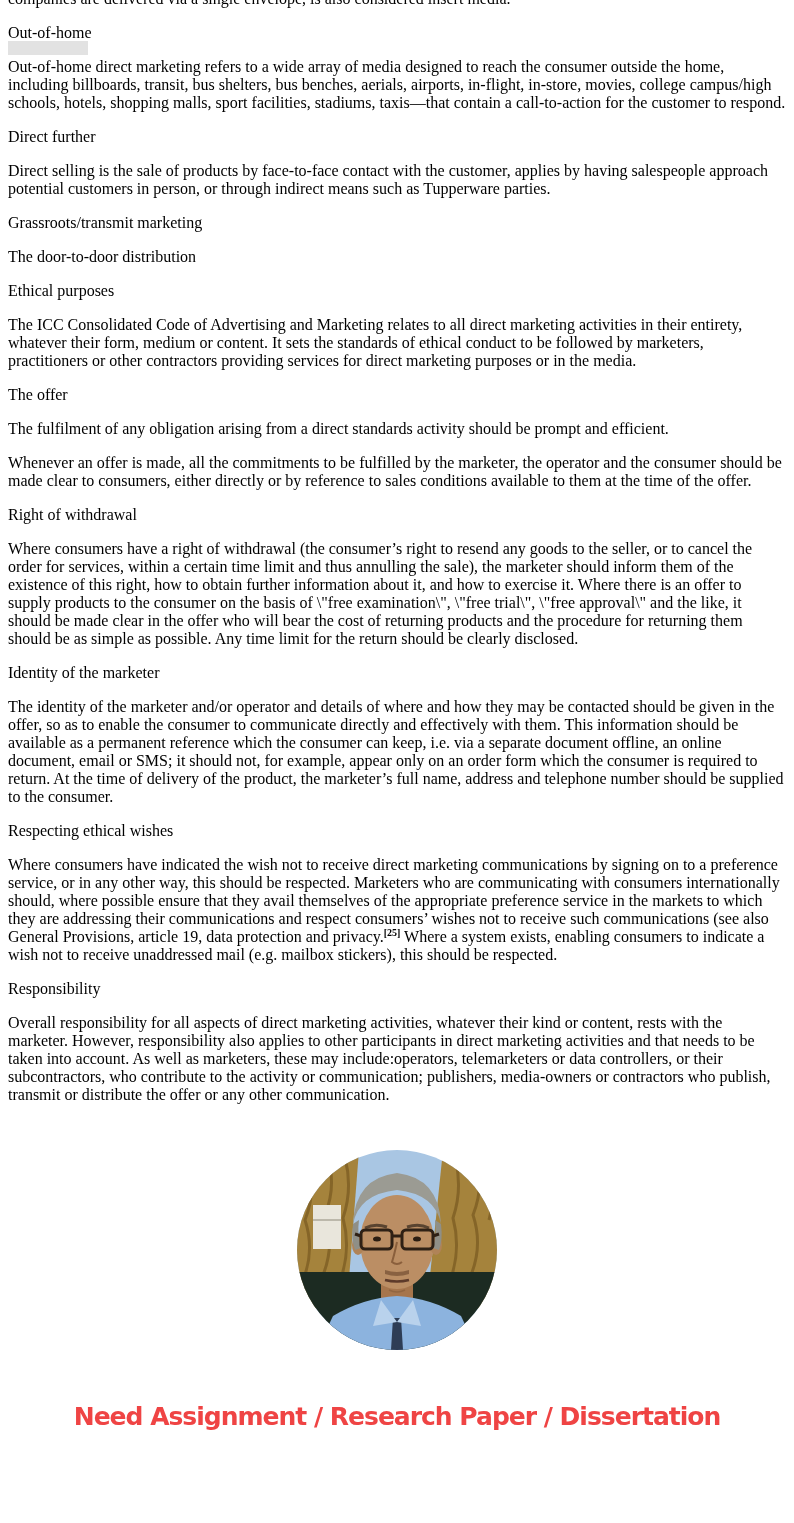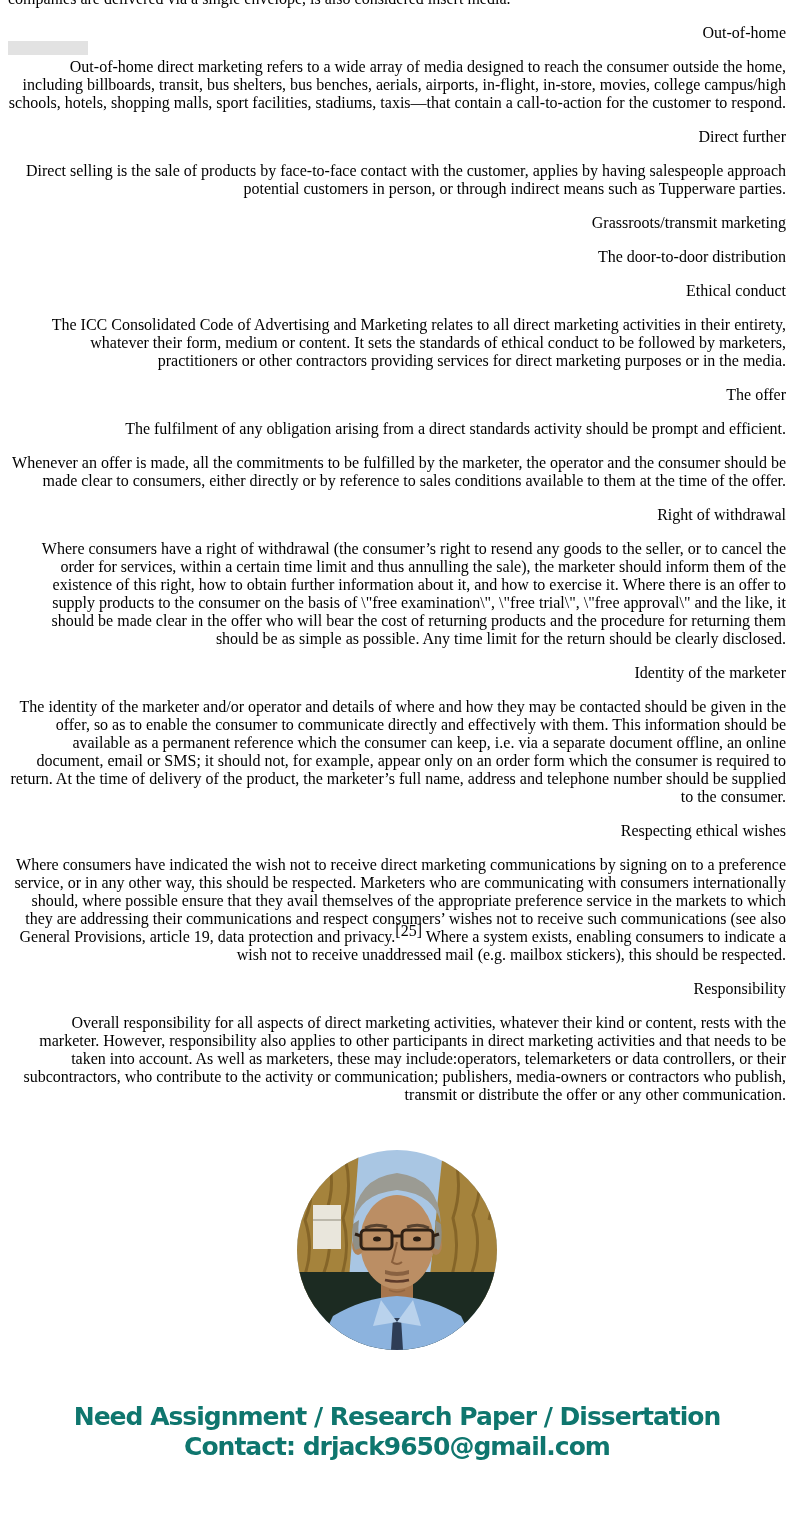--- a/index.html
+++ b/index.html
@@ -8,79 +8,79 @@
     padding: 0 8px 28px 8px;
     width: 778px;
     font-family: "Liberation Serif", serif;
     font-size: 16px;
     color: #000000;
     position: relative;
   }
   .para {
     margin: 16px 0;
     line-height: 18px;
-    text-align: right;
   }
   .clipped-para {
     margin-top: -10px;
     margin-bottom: 16px;
     line-height: 18px;
     white-space: nowrap;
     overflow: hidden;
   }
   .image-placeholder {
     position: absolute;
     left: 8px;
     top: 41px;
     width: 80px;
     height: 14px;
     background: #e2e2e2;
   }
   sup.footnote {
-    font-size: 16px;
+    font-size: 10px;
     line-height: 0;
     vertical-align: super;
+    font-weight: bold;
   }
   .avatar-wrap {
     margin-top: 46px;
     text-align: center;
     line-height: 0;
   }
   .avatar-wrap svg {
     width: 200px;
     height: 200px;
   }
   .footer {
     margin-top: 52px;
     text-align: center;
     font-family: "DejaVu Sans", sans-serif;
     font-weight: bold;
     font-size: 25px;
     letter-spacing: -1px;
     line-height: 30px;
-    color: #0f766e;
+    color: #ef4444;
   }
   .footer div { white-space: nowrap; }
 </style>
 </head>
 <body>
 
 <div class="image-placeholder"></div>
 
 <p class="clipped-para">companies are delivered via a single envelope, is also considered insert media.</p>
 
 <p class="para">Out-of-home</p>
 <p class="para">Out-of-home direct marketing refers to a wide array of media designed to reach the consumer outside the home, including billboards, transit, bus shelters, bus benches, aerials, airports, in-flight, in-store, movies, college campus/high schools, hotels, shopping malls, sport facilities, stadiums, taxis—that contain a call-to-action for the customer to respond.</p>
 
 <p class="para">Direct further</p>
 <p class="para">Direct selling is the sale of products by face-to-face contact with the customer, applies by having salespeople approach potential customers in person, or through indirect means such as Tupperware parties.</p>
 
 <p class="para">Grassroots/transmit marketing</p>
 <p class="para">The door-to-door distribution</p>
-<p class="para">Ethical conduct</p>
+<p class="para">Ethical purposes</p>
 <p class="para">The ICC Consolidated Code of Advertising and Marketing relates to all direct marketing activities in their entirety, whatever their form, medium or content. It sets the standards of ethical conduct to be followed by marketers, practitioners or other contractors providing services for direct marketing purposes or in the media.</p>
 
 <p class="para">The offer</p>
 <p class="para">The fulfilment of any obligation arising from a direct standards activity should be prompt and efficient.</p>
 <p class="para">Whenever an offer is made, all the commitments to be fulfilled by the marketer, the operator and the consumer should be made clear to consumers, either directly or by reference to sales conditions available to them at the time of the offer.</p>
 
 <p class="para">Right of withdrawal</p>
 <p class="para">Where consumers have a right of withdrawal (the consumer’s right to resend any goods to the seller, or to cancel the order for services, within a certain time limit and thus annulling the sale), the marketer should inform them of the existence of this right, how to obtain further information about it, and how to exercise it. Where there is an offer to supply products to the consumer on the basis of \"free examination\", \"free trial\", \"free approval\" and the like, it should be made clear in the offer who will bear the cost of returning products and the procedure for returning them should be as simple as possible. Any time limit for the return should be clearly disclosed.</p>
 
 <p class="para">Identity of the marketer</p>
@@ -150,14 +150,13 @@
 
       <path d="M88,130 Q100,133 112,130" stroke="#5d3a2a" stroke-width="2.5" fill="none"></path>
 
       <path d="M92,140 Q100,144 108,140" stroke="#8a5f3c" stroke-width="1.5" fill="none" opacity="0.7"></path>
     </g>
   </svg>
 </div>
 
 <div class="footer">
   <div>Need Assignment / Research Paper / Dissertation</div>
-  <div>Contact: drjack9650@gmail.com</div>
 </div>
 
 </body></html>

